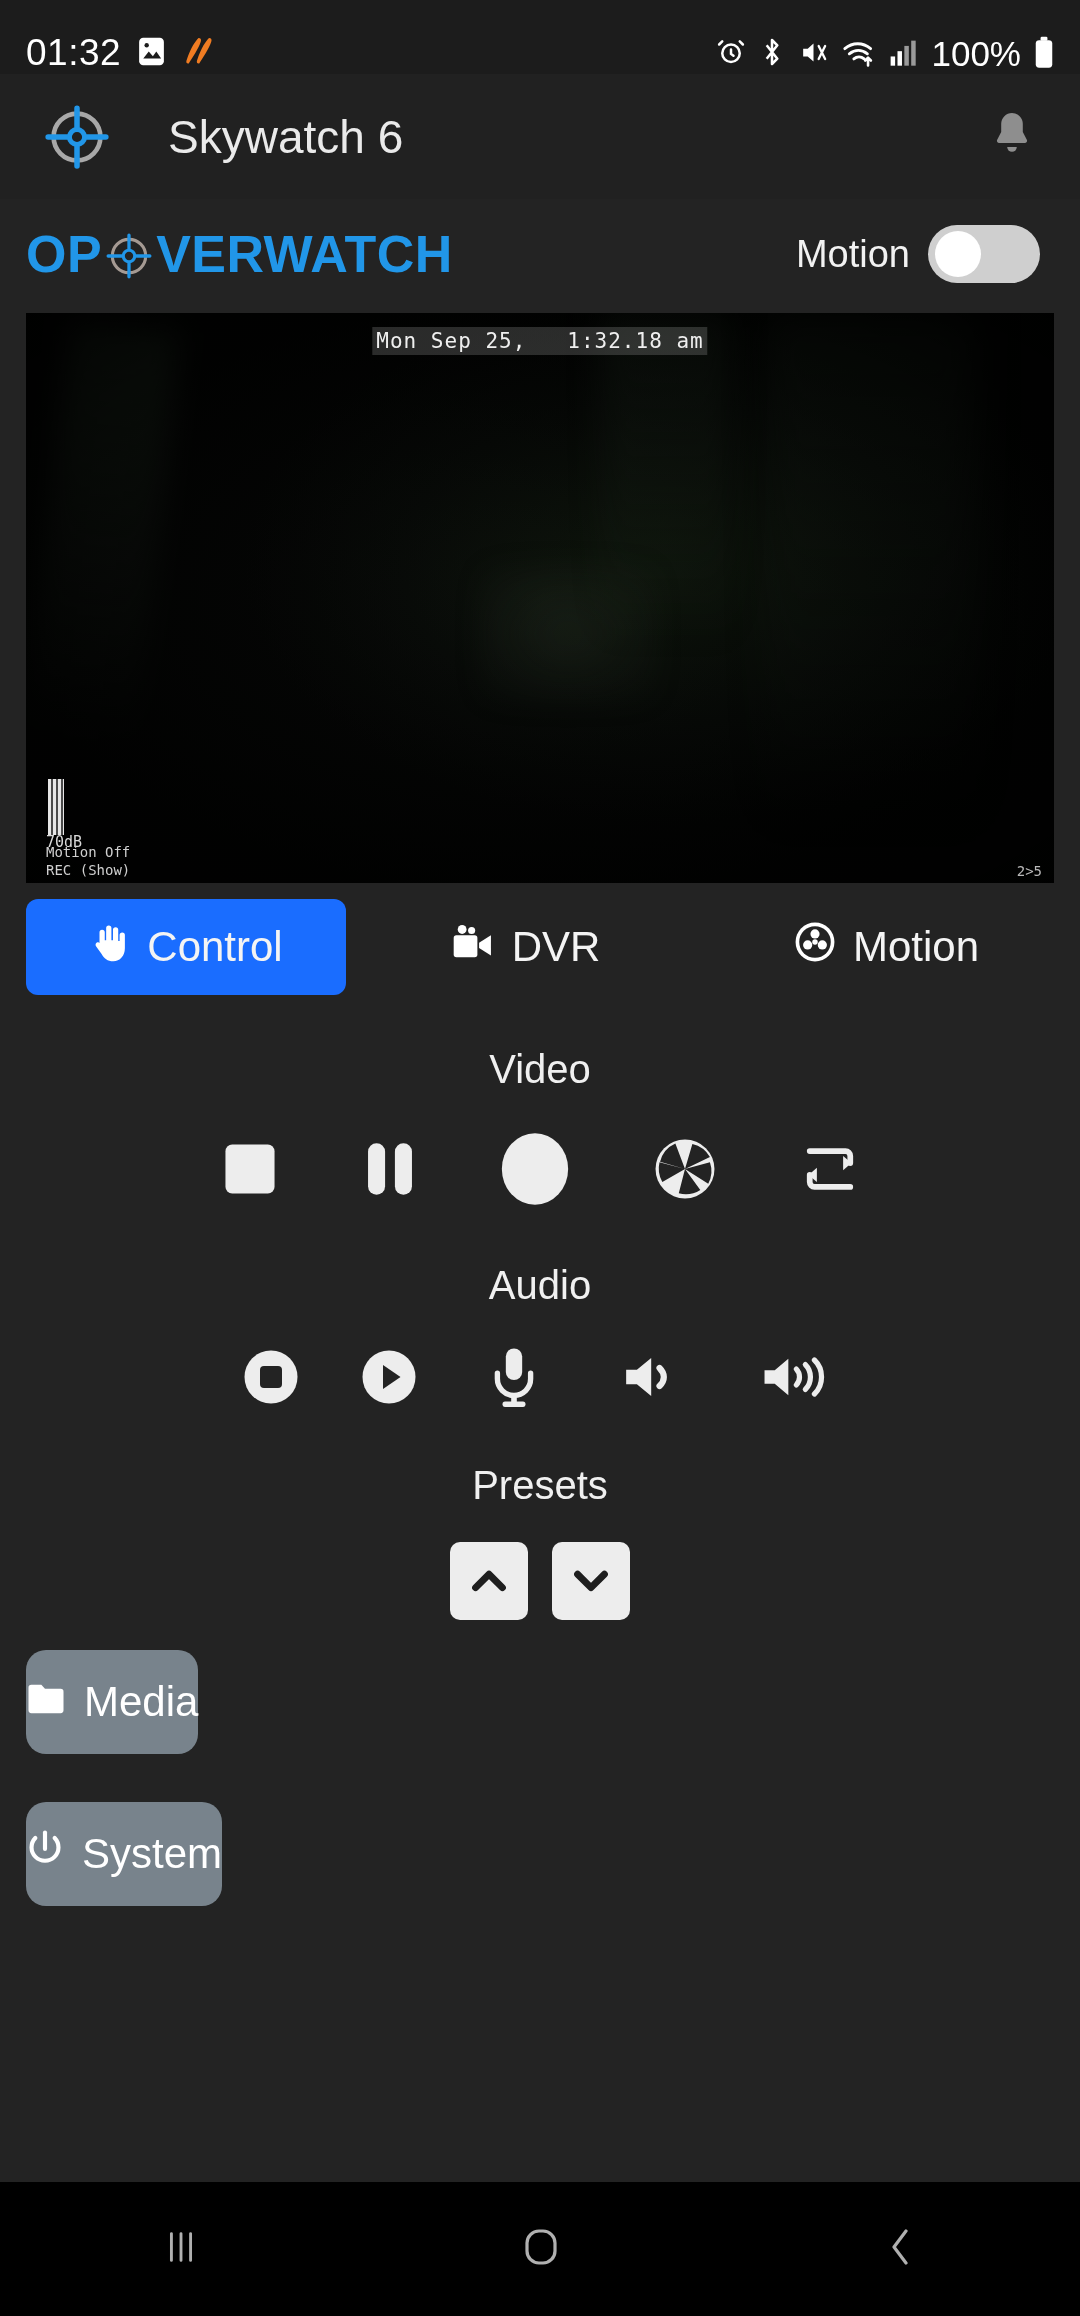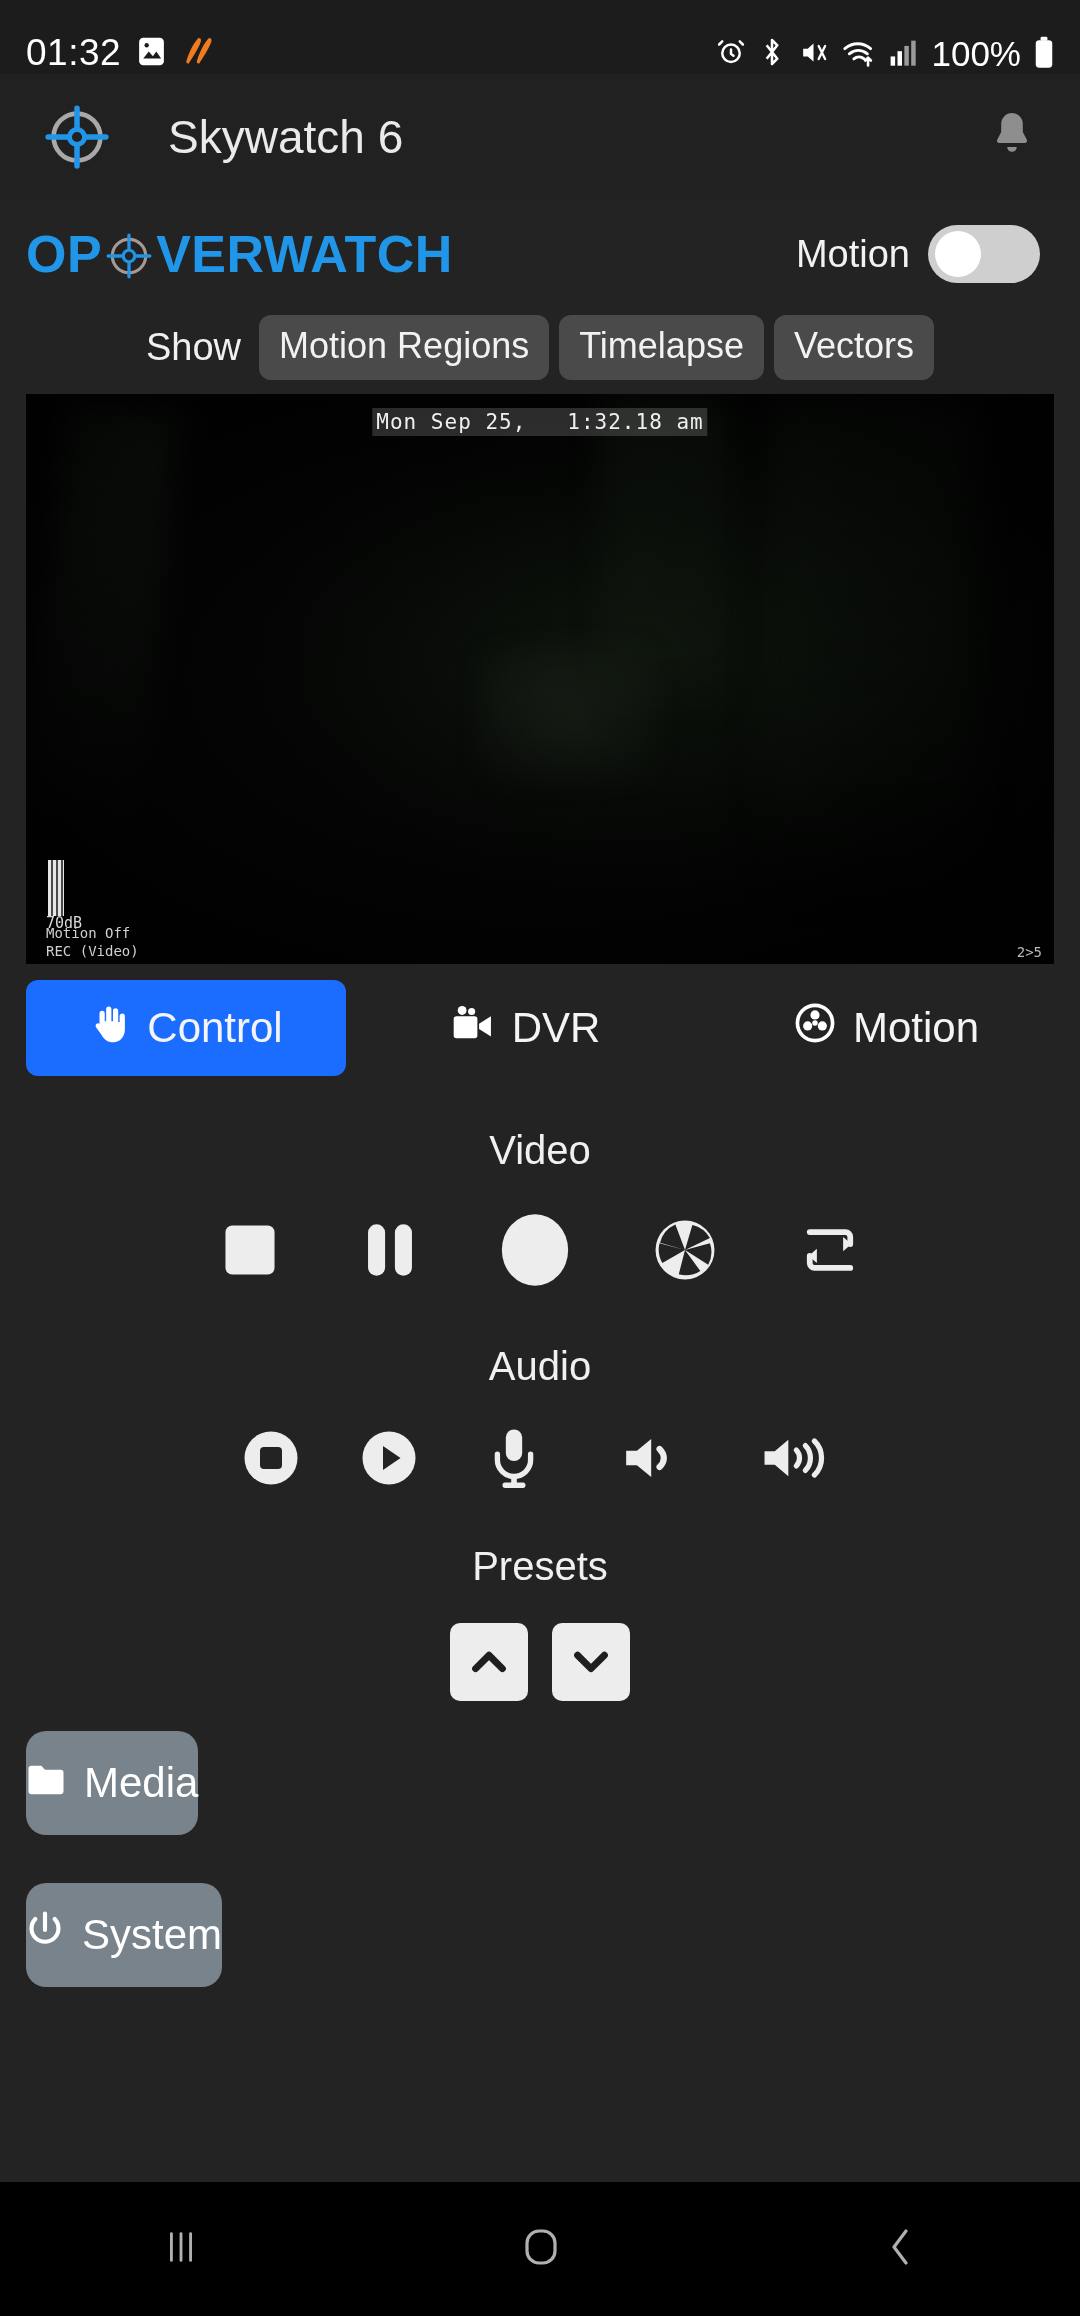--- a/index.html
+++ b/index.html
@@ -226,39 +226,33 @@
       <span>VERWATCH</span>
     </div>
     <div class="motion-wrap">
       <span class="motion-label">Motion</span>
       <span class="toggle">
           <span class="knob"></span>
         </span>
     </div>
   </div>
 
-  <div class="showrow">
-    <span class="show-label">Show</span>
-    <button class="chip">Motion Regions</button>
-    <button class="chip">Timelapse</button>
-    <button class="chip">Vectors</button>
-  </div>
 
   <div class="video">
     <div class="v-blob1"></div>
     <div class="v-blob2"></div>
     <div class="v-blob3"></div>
     <div class="v-blob4"></div>
     <div class="v-vignette"></div>
     <div class="v-ts">Mon Sep 25,   1:32.18 am</div>
     <div class="v-meter"></div>
     <div class="v-db">70dB</div>
     <div class="v-status">
       <div>Motion Off</div>
-      <div>REC (Video)</div>
+      <div>REC (Show)</div>
     </div>
     <div class="v-br">2&gt;5</div>
   </div>
 
   <div class="tabs">
     <div class="tab control">
       <span>
         <svg width="42" height="46" viewBox="0 0 24 26" fill="#fff">
             <path d="M6 13V7.5a1.5 1.5 0 113 0V12h.8V5a1.5 1.5 0 113 0v7h.9V6a1.5 1.5 0 113 0v6.4h.8V9a1.5 1.5 0 113 0v7.6c0 4.4-2.8 7.4-6.6 7.4-3.4 0-5.2-1.5-6.8-4.3L4 15.4c-.6-1 .1-2.2 1.2-2.2.3 0 .6.1.8.3z"></path>
           </svg>

